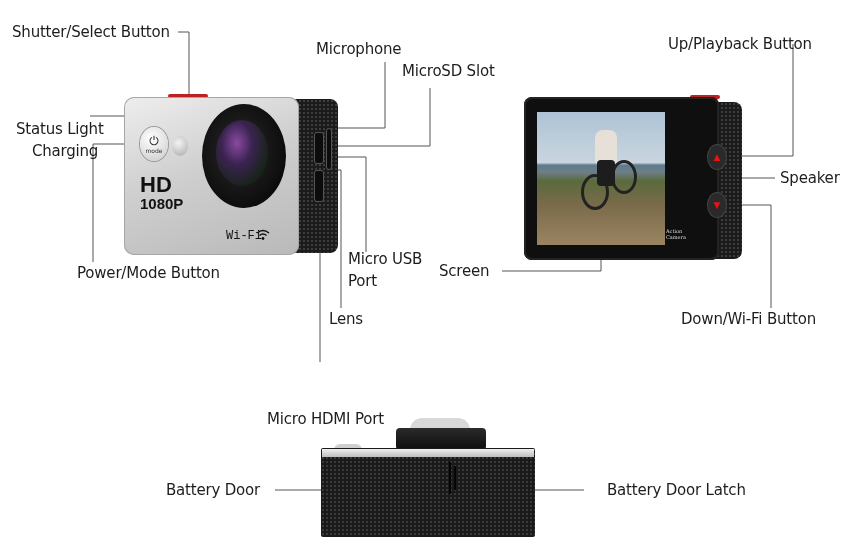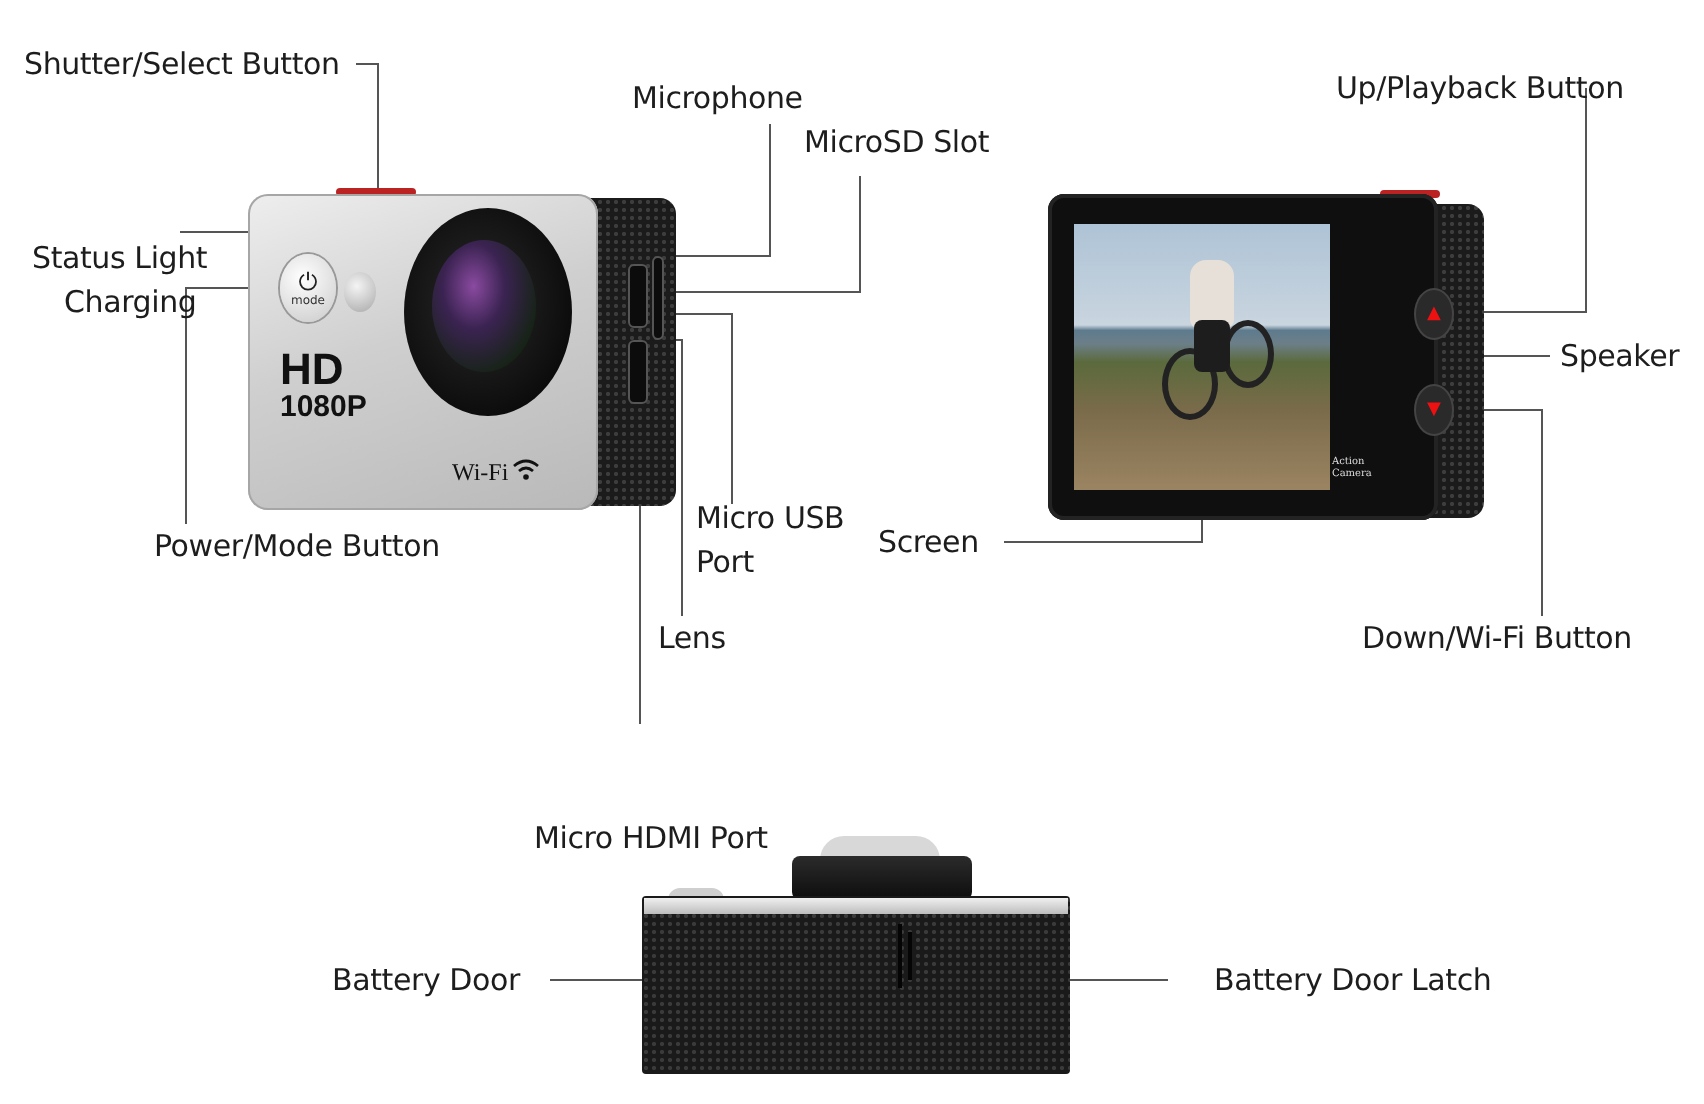--- a/index.html
+++ b/index.html
@@ -23,21 +23,21 @@
       background:radial-gradient(ellipse at 40% 35%, #8a4aa0 0%, #3b2352 35%, #162316 75%, #0b0b0b 100%); }
   #mode-btn { left:140px; top:127px; width:28px; height:34px; border-radius:50%;
       background:radial-gradient(circle at 40% 35%,#ffffff,#c9c9c9); box-shadow:0 0 0 1px #999;
       display:flex; flex-direction:column; align-items:center; justify-content:center; }
   #mode-btn .pw { font-size:12px; line-height:12px; color:#222; }
   #mode-btn .md { font-size:6px; line-height:7px; color:#333; }
   #status-led { left:172px; top:136px; width:16px; height:20px; border-radius:50%;
       background:radial-gradient(circle at 40% 35%,#f4f4f4,#a8a8a8); }
   #hd-text { left:140px; top:174px; font-family:"Liberation Sans",sans-serif; font-weight:bold; font-size:22px; line-height:22px; color:#111; }
   #res-text { left:140px; top:195px; font-family:"Liberation Sans",sans-serif; font-weight:bold; font-size:15px; color:#111; }
-  #wifi-text { left:226px; top:229px; font-family:Liberation Serif, serif; font-size:12px; color:#111; }
+  #wifi-text { left:226px; top:229px; font-family:Liberation Mono, monospace; font-size:12px; color:#111; }
   #wifi-icon { left:256px; top:229px; font-size:12px; color:#111; }
   .port { position:absolute; background:#0c0c0c; border:1px solid #555; border-radius:3px; }
   
   #back-body { left:524px; top:97px; width:195px; height:163px; border-radius:8px; background:#0f0f0f;
       box-shadow:inset 0 0 0 2px #232323; }
   #back-side { left:708px; top:102px; width:34px; height:157px; border-radius:0 8px 8px 0;
       background-color:#1b1b1b;
       background-image:radial-gradient(#3d3d3d 0.9px, transparent 1.2px); background-size:4px 4px; }
   #back-top-red { left:690px; top:95px; width:30px; height:4px; background:#b22; border-radius:2px; }
   #screen { left:537px; top:112px; width:128px; height:133px; overflow:hidden;

